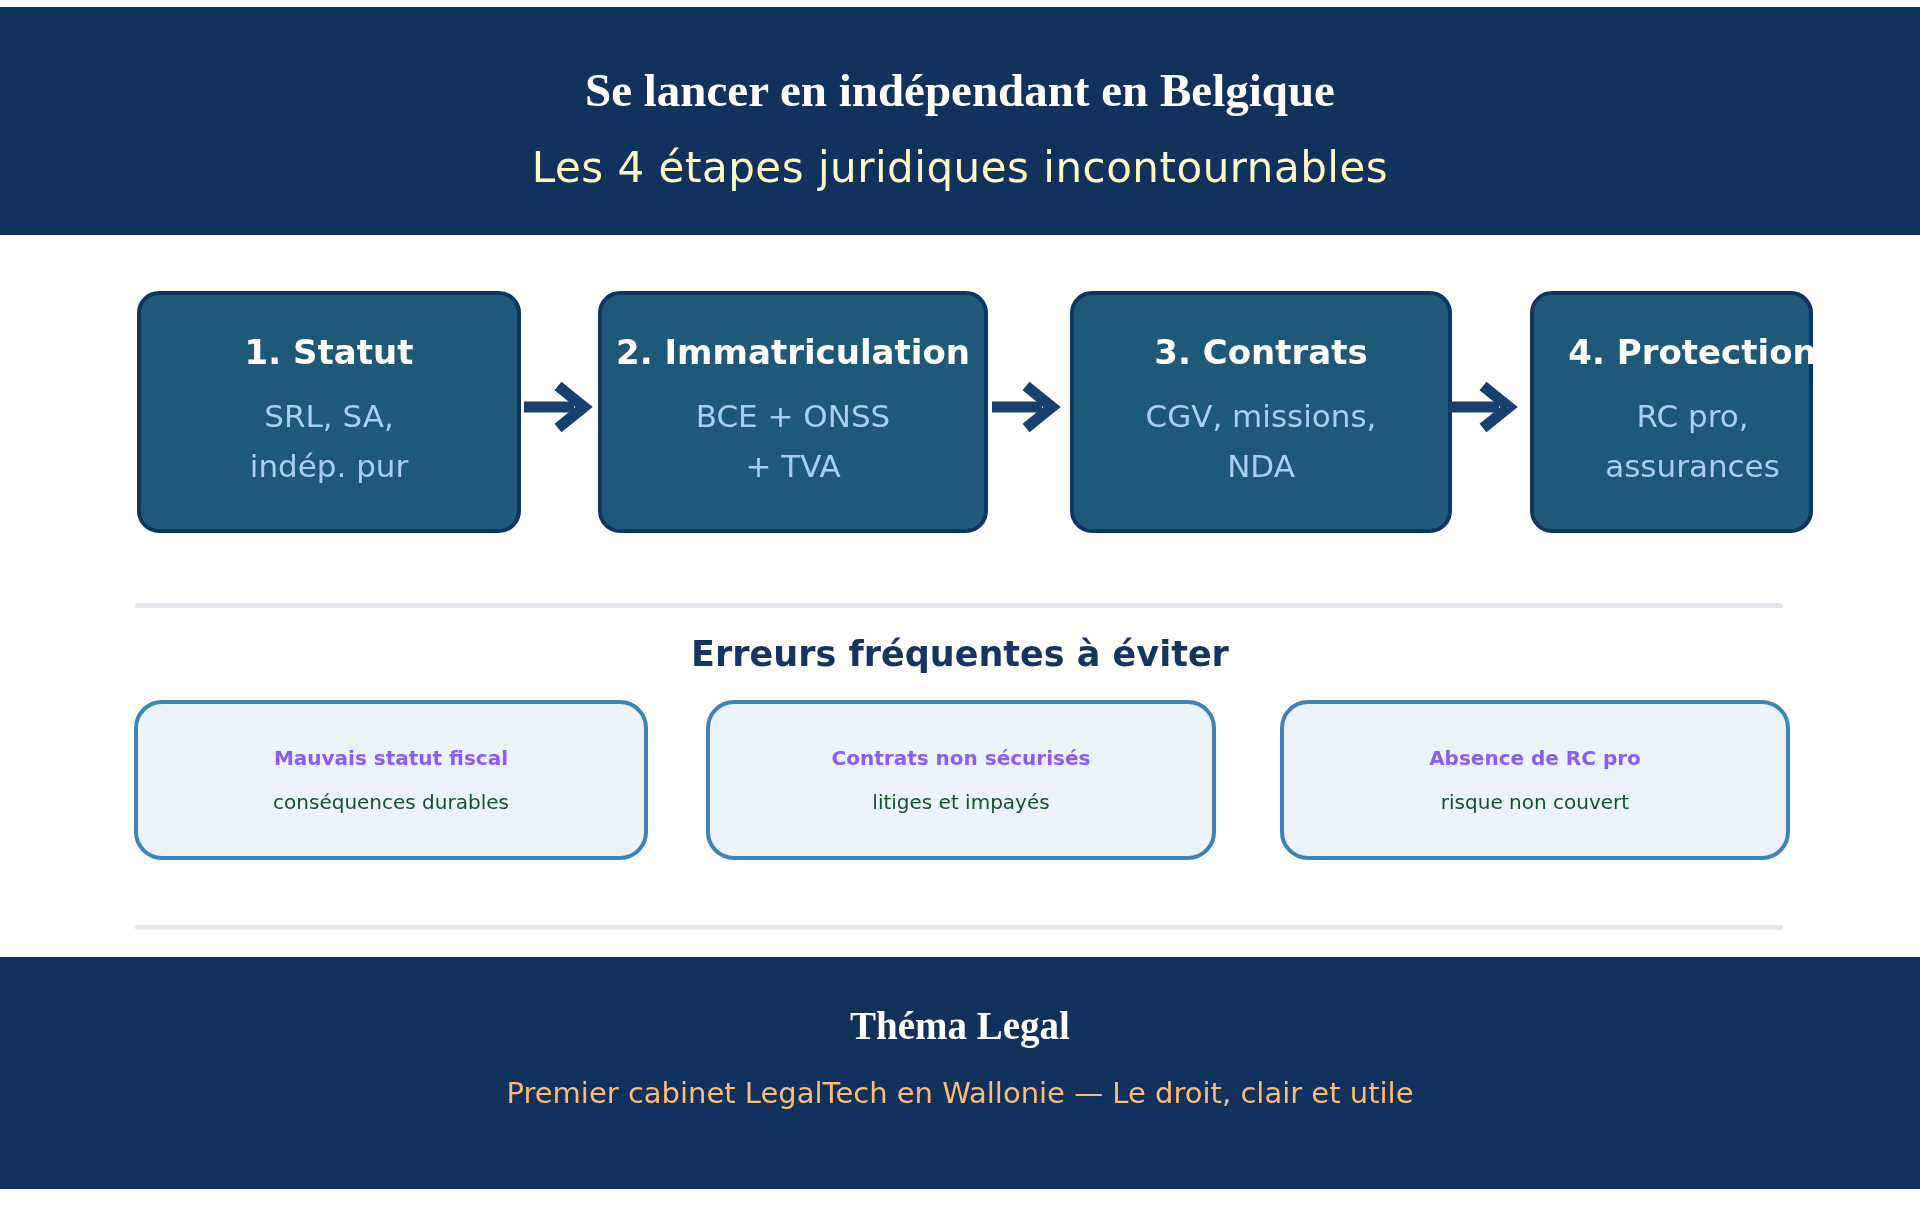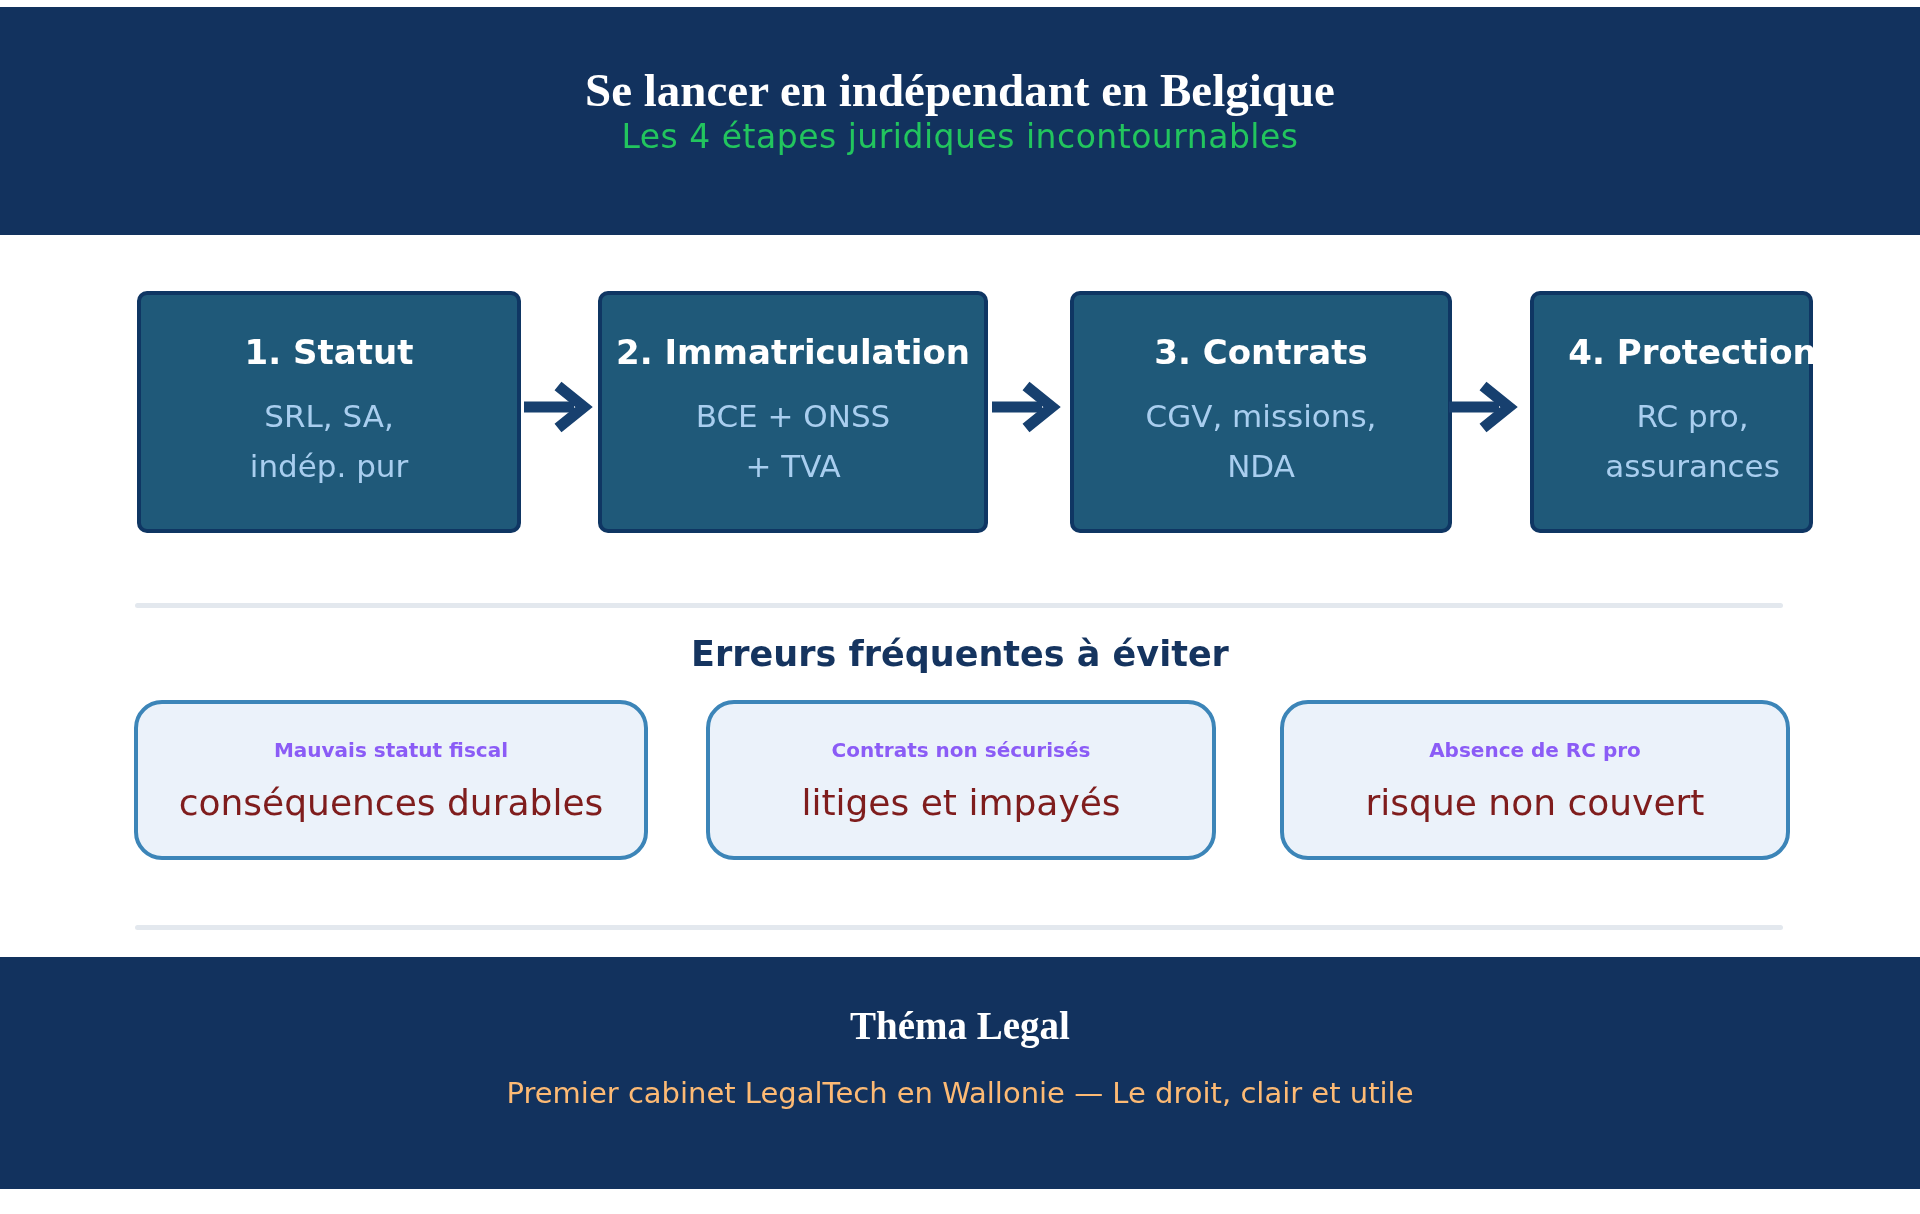--- a/index.html
+++ b/index.html
@@ -26,23 +26,24 @@
   .band.bottom { top: 957px; height: 232px; padding-top: 46px; }
 
   .main-title {
     font-family: "Liberation Serif", "DejaVu Serif", serif;
     font-weight: bold;
     font-size: 47px;
     color: #ffffff;
     line-height: 1.15;
   }
   .main-subtitle {
-    font-size: 33px;
+    margin-top: 26px;
+    font-size: 42px;
     letter-spacing: 0.5px;
-    color: #22c55e;
+    color: #fef9c3;
   }
 
   .brand-title {
     font-family: "Liberation Serif", "DejaVu Serif", serif;
     font-weight: bold;
     font-size: 39px;
     color: #ffffff;
     line-height: 1.2;
   }
   .brand-tagline {
@@ -51,21 +52,21 @@
     color: #fdba74;
   }
 
   
   .step-box {
     position: absolute;
     top: 291px;
     height: 242px;
     background: #1F5979;
     border: 4px solid #0F3663;
-    border-radius: 10px;
+    border-radius: 22px;
     display: flex;
     flex-direction: column;
     align-items: center;
     justify-content: center;
     text-align: center;
   }
   .step-box .step-title {
     font-size: 34px;
     font-weight: bold;
     color: #ffffff;
@@ -131,22 +132,22 @@
     text-align: center;
   }
   .error-box .error-title {
     font-size: 20px;
     font-weight: bold;
     color: #8b5cf6;
     white-space: nowrap;
     margin-bottom: 20px;
   }
   .error-box .error-sub {
-    font-size: 36px;
-    color: #7f1d1d;
+    font-size: 20px;
+    color: #14532d;
     white-space: nowrap;
   }
   #error1 { left: 134px; width: 514px; }
   #error2 { left: 706px; width: 510px; }
   #error3 { left: 1280px; width: 510px; }
 </style>
 </head>
 <body>
 
 <div class="canvas">

